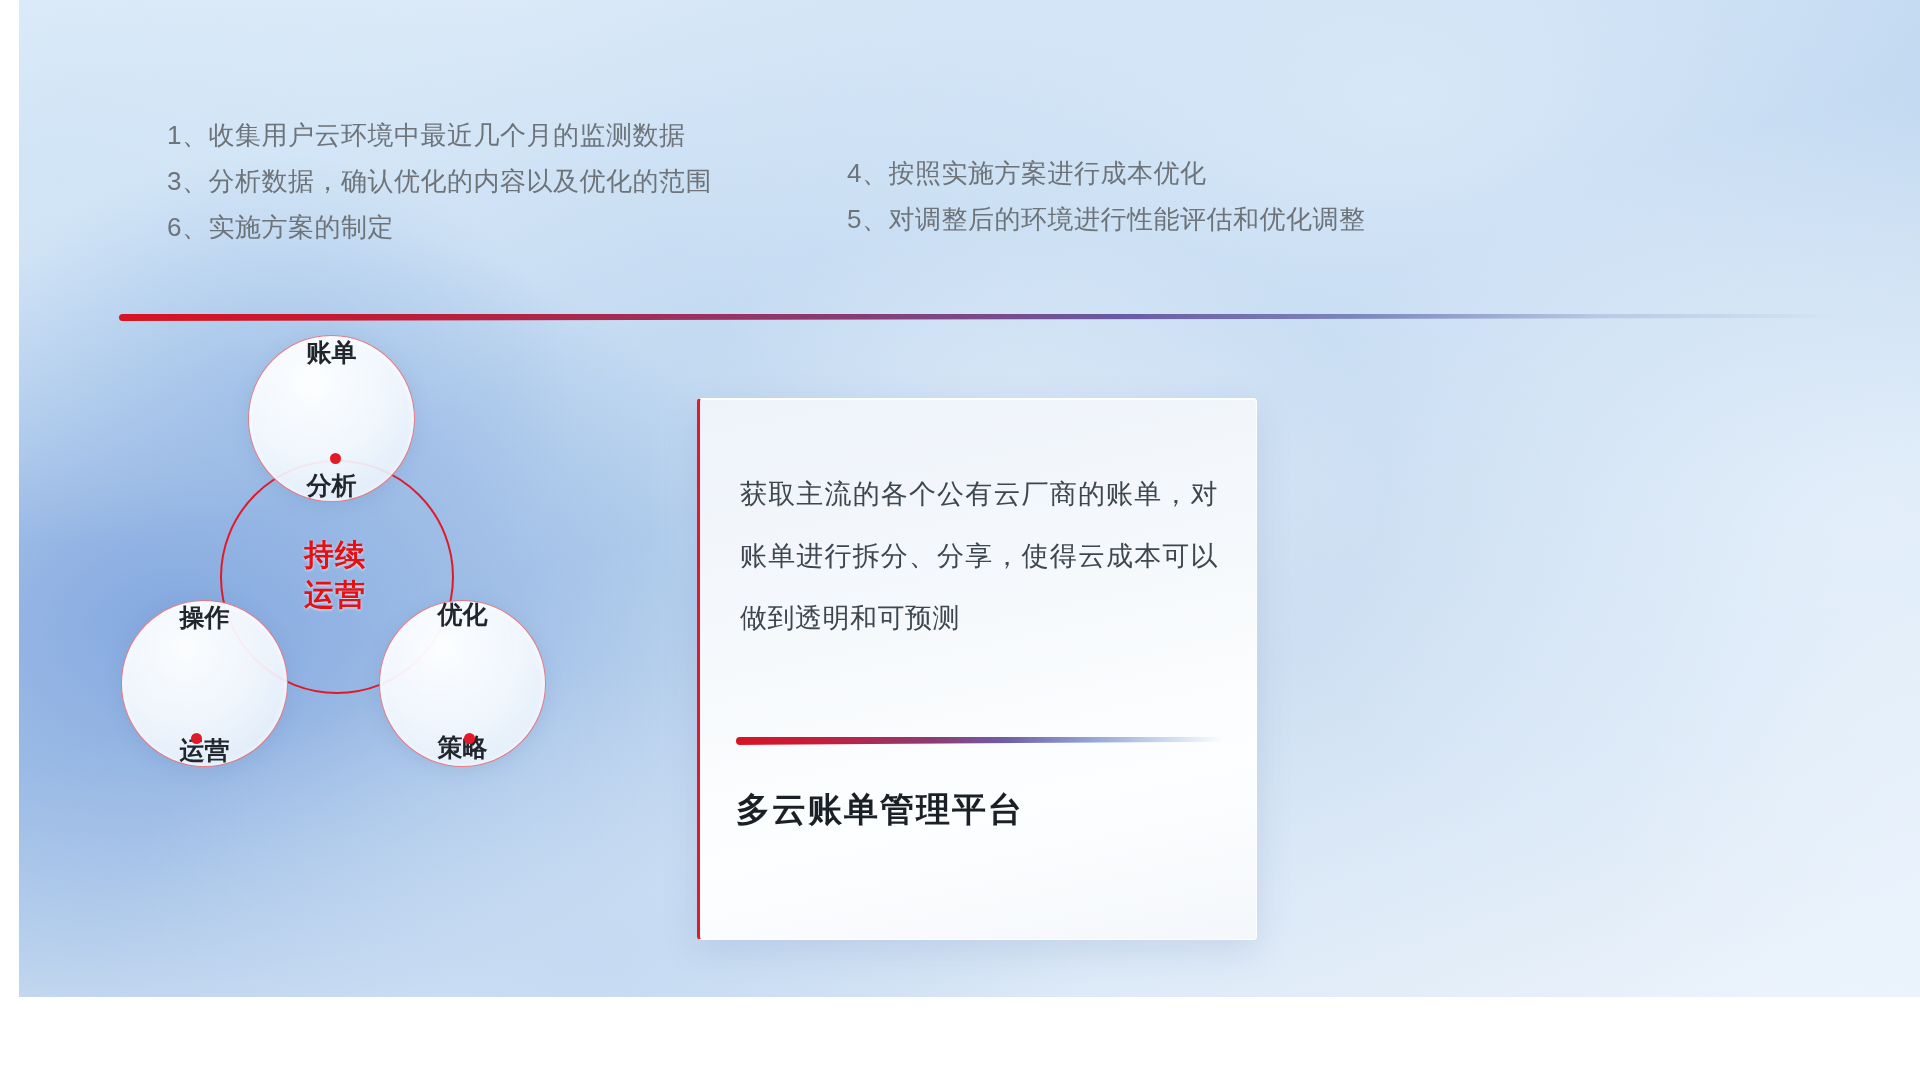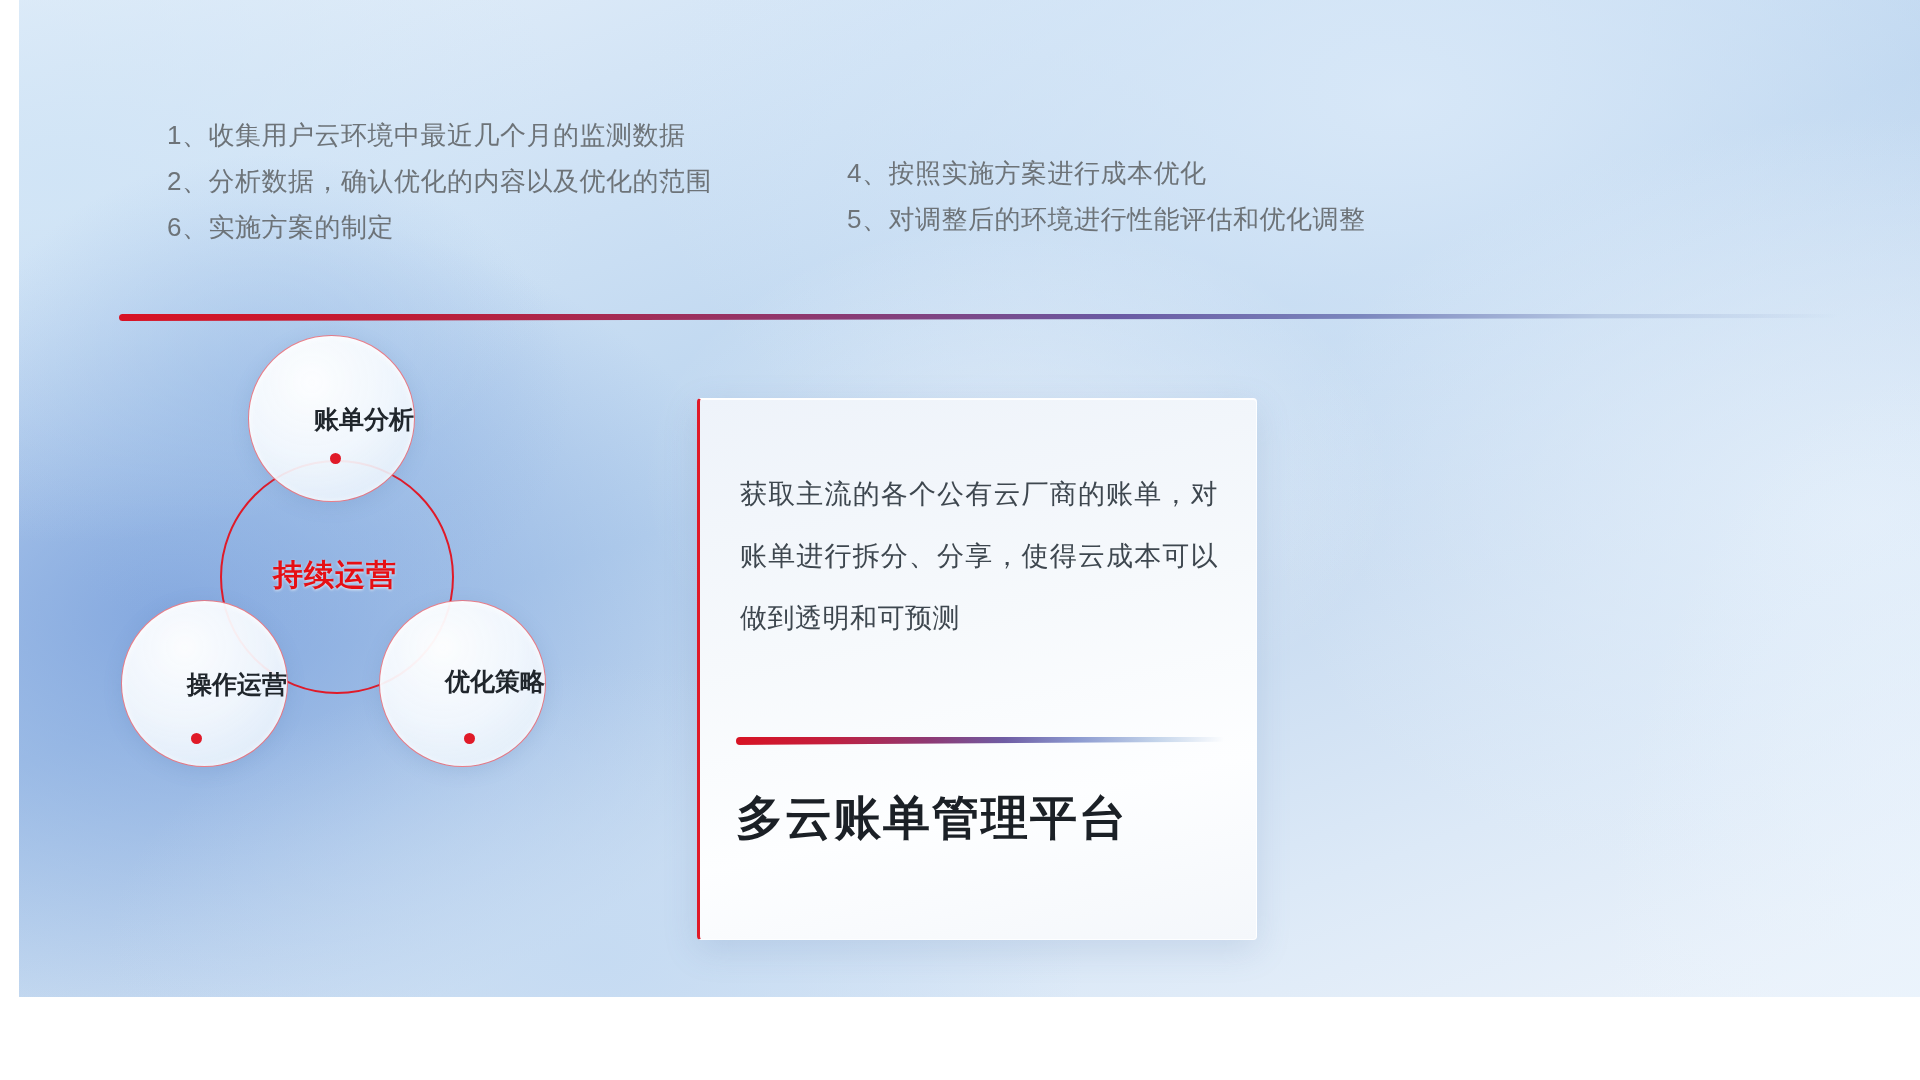--- a/index.html
+++ b/index.html
@@ -90,38 +90,38 @@
     left: 106px; top: 100px;
     width: 230px; height: 230px;
   }
   .venn-bubble {
     position: absolute;
     border-radius: 50%;
     border: 1.5px solid rgba(224,26,40,0.55);
     background: radial-gradient(circle at 38% 28%, rgba(255,255,255,0.97) 0%, rgba(246,250,254,0.93) 48%, rgba(226,238,250,0.86) 100%);
     box-shadow: 0 4px 18px rgba(90,130,180,0.18), inset 0 1px 6px rgba(255,255,255,0.9);
     display: flex;
-    flex-direction: row;
+    flex-direction: column;
     align-items: center;
-    justify-content: flex-end;
+    justify-content: space-between;
     color: #20262c;
     font-weight: bold;
     font-size: 25px;
     line-height: 32px;
     text-align: center;
   }
   .bubble-top  { left: 134px; top: -25px;  width: 165px; height: 165px; }
   .bubble-left { left: 7px;   top: 240px;  width: 165px; height: 165px; }
   .bubble-right{ left: 265px; top: 240px;  width: 165px; height: 165px; font-family: Liberation Mono, monospace; }
 
   .venn-center {
     position: absolute;
     left: 146px; top: 150px;
     width: 150px; height: 130px;
-    display: flex; 
+    display: flex; flex-direction: column;
     align-items: center; justify-content: center;
     color: #e60f14;
     font-weight: bold;
     font-size: 30px;
     line-height: 40px;
     text-align: center;
     letter-spacing: 1px;
     text-shadow: 0 1px 3px rgba(255,255,255,0.7);
   }
   .venn-dot {
@@ -164,21 +164,21 @@
     position: absolute;
     left: 36px; top: 338px;
     width: 488px; height: 8px;
     background: linear-gradient(90deg, #d81324 0%, #c41e3c 18%, #8d3a75 40%, #6f5da4 55%, #8c9ad0 70%, #c3d4ea 86%, rgba(235,243,250,0) 100%);
     border-radius: 4px 0 0 4px;
     clip-path: polygon(0 0, 100% 0, 100% 58%, 0 100%);
   }
   .card-title {
     position: absolute;
     left: 36px; top: 388px;
-    font-size: 47px;
+    font-size: 34px;
     font-weight: bold;
     color: #1b2026;
     letter-spacing: 2px;
     white-space: nowrap;
   }
 </style>
 </head>
 <body>
 
 <div id="stage">
@@ -188,21 +188,21 @@
   <div class="bg-layer bg-b2"></div>
   <div class="bg-layer bg-b3"></div>
   <div class="bg-layer bg-b4"></div>
   <div class="bg-layer bg-b5"></div>
   <div class="bg-layer bg-b6"></div>
   <div class="bg-layer bg-b7"></div>
   <div class="bg-layer bg-b8"></div>
 
   <div class="bullets-left">
     <div class="bullet-line">1、收集用户云环境中最近几个月的监测数据</div>
-    <div class="bullet-line">2、分析数据，确认优化的内容以及优化的范围</div>
+    <div class="bullet-line">3、分析数据，确认优化的内容以及优化的范围</div>
     <div class="bullet-line">6、实施方案的制定</div>
   </div>
 
   <div class="bullets-right">
     <div class="bullet-line">4、按照实施方案进行成本优化</div>
     <div class="bullet-line">5、对调整后的环境进行性能评估和优化调整</div>
   </div>
 
   <div class="top-divider"></div>
 

